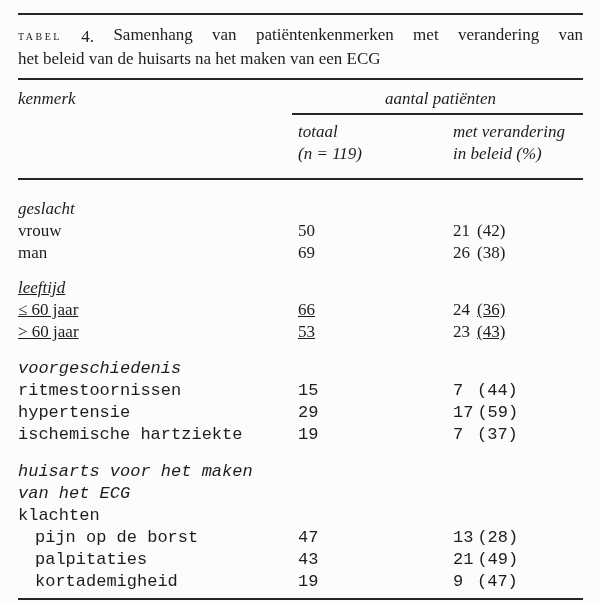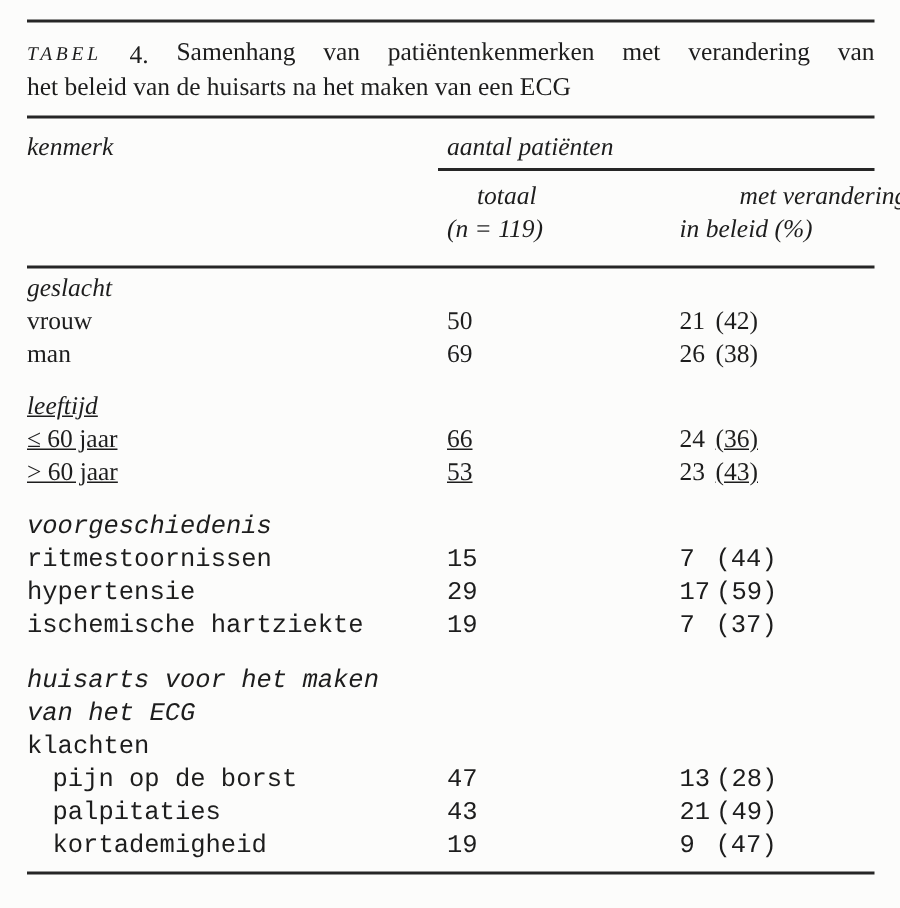--- a/index.html
+++ b/index.html
@@ -15,33 +15,33 @@
 
   .rule { border:none; border-top:2px solid #262626; height:0; width:100%; }
   .rule-top    { margin-top:13px; }
   .rule-head   { margin-top:8px; }
   .rule-body   { margin-top:13px; }
   .rule-bottom { margin-top:5px; }
 
   
   .caption { margin-top:9px; line-height:22px; }
   .caption-l1 { text-align:justify; text-align-last:justify; white-space:normal; }
-  .smallcaps { font-size:13px; letter-spacing:2.5px;font-style:italic; }
+  .smallcaps { font-size:10px; letter-spacing:2.5px; }
   .osnum { position:relative; top:2px; }
 
   
   .grid { display:grid; grid-template-columns:280px 155px 130px; line-height:22px; }
   .it { font-style:italic; }
 
   .head-row1 { margin-top:8px; }
-  .head-aantal { grid-column:2 / span 2; }
+  .head-aantal { grid-column:2 / span 2;text-align:center; }
   .subrule { border:none; border-top:2px solid #262626; height:0; width:291px; margin:3px 0 0 274px; }
-  .head-row2 { margin-top:6px;gap:20px; }
+  .head-row2 { margin-top:6px; }
 
-  .body { padding-top:2px; }
+  .body { padding-top:18px; }
   .sec-gap-sm { margin-top:13px;text-decoration:underline; }
   .sec-gap-lg { margin-top:15px;font-family:Liberation Mono, monospace; }
 
   .c1.indent { padding-left:17px; }
   .c3 .n { display:inline-block; min-width:20px; text-align:left; margin-right:4px; }
 </style>
 </head>
 <body>
 
 <div class="page">

